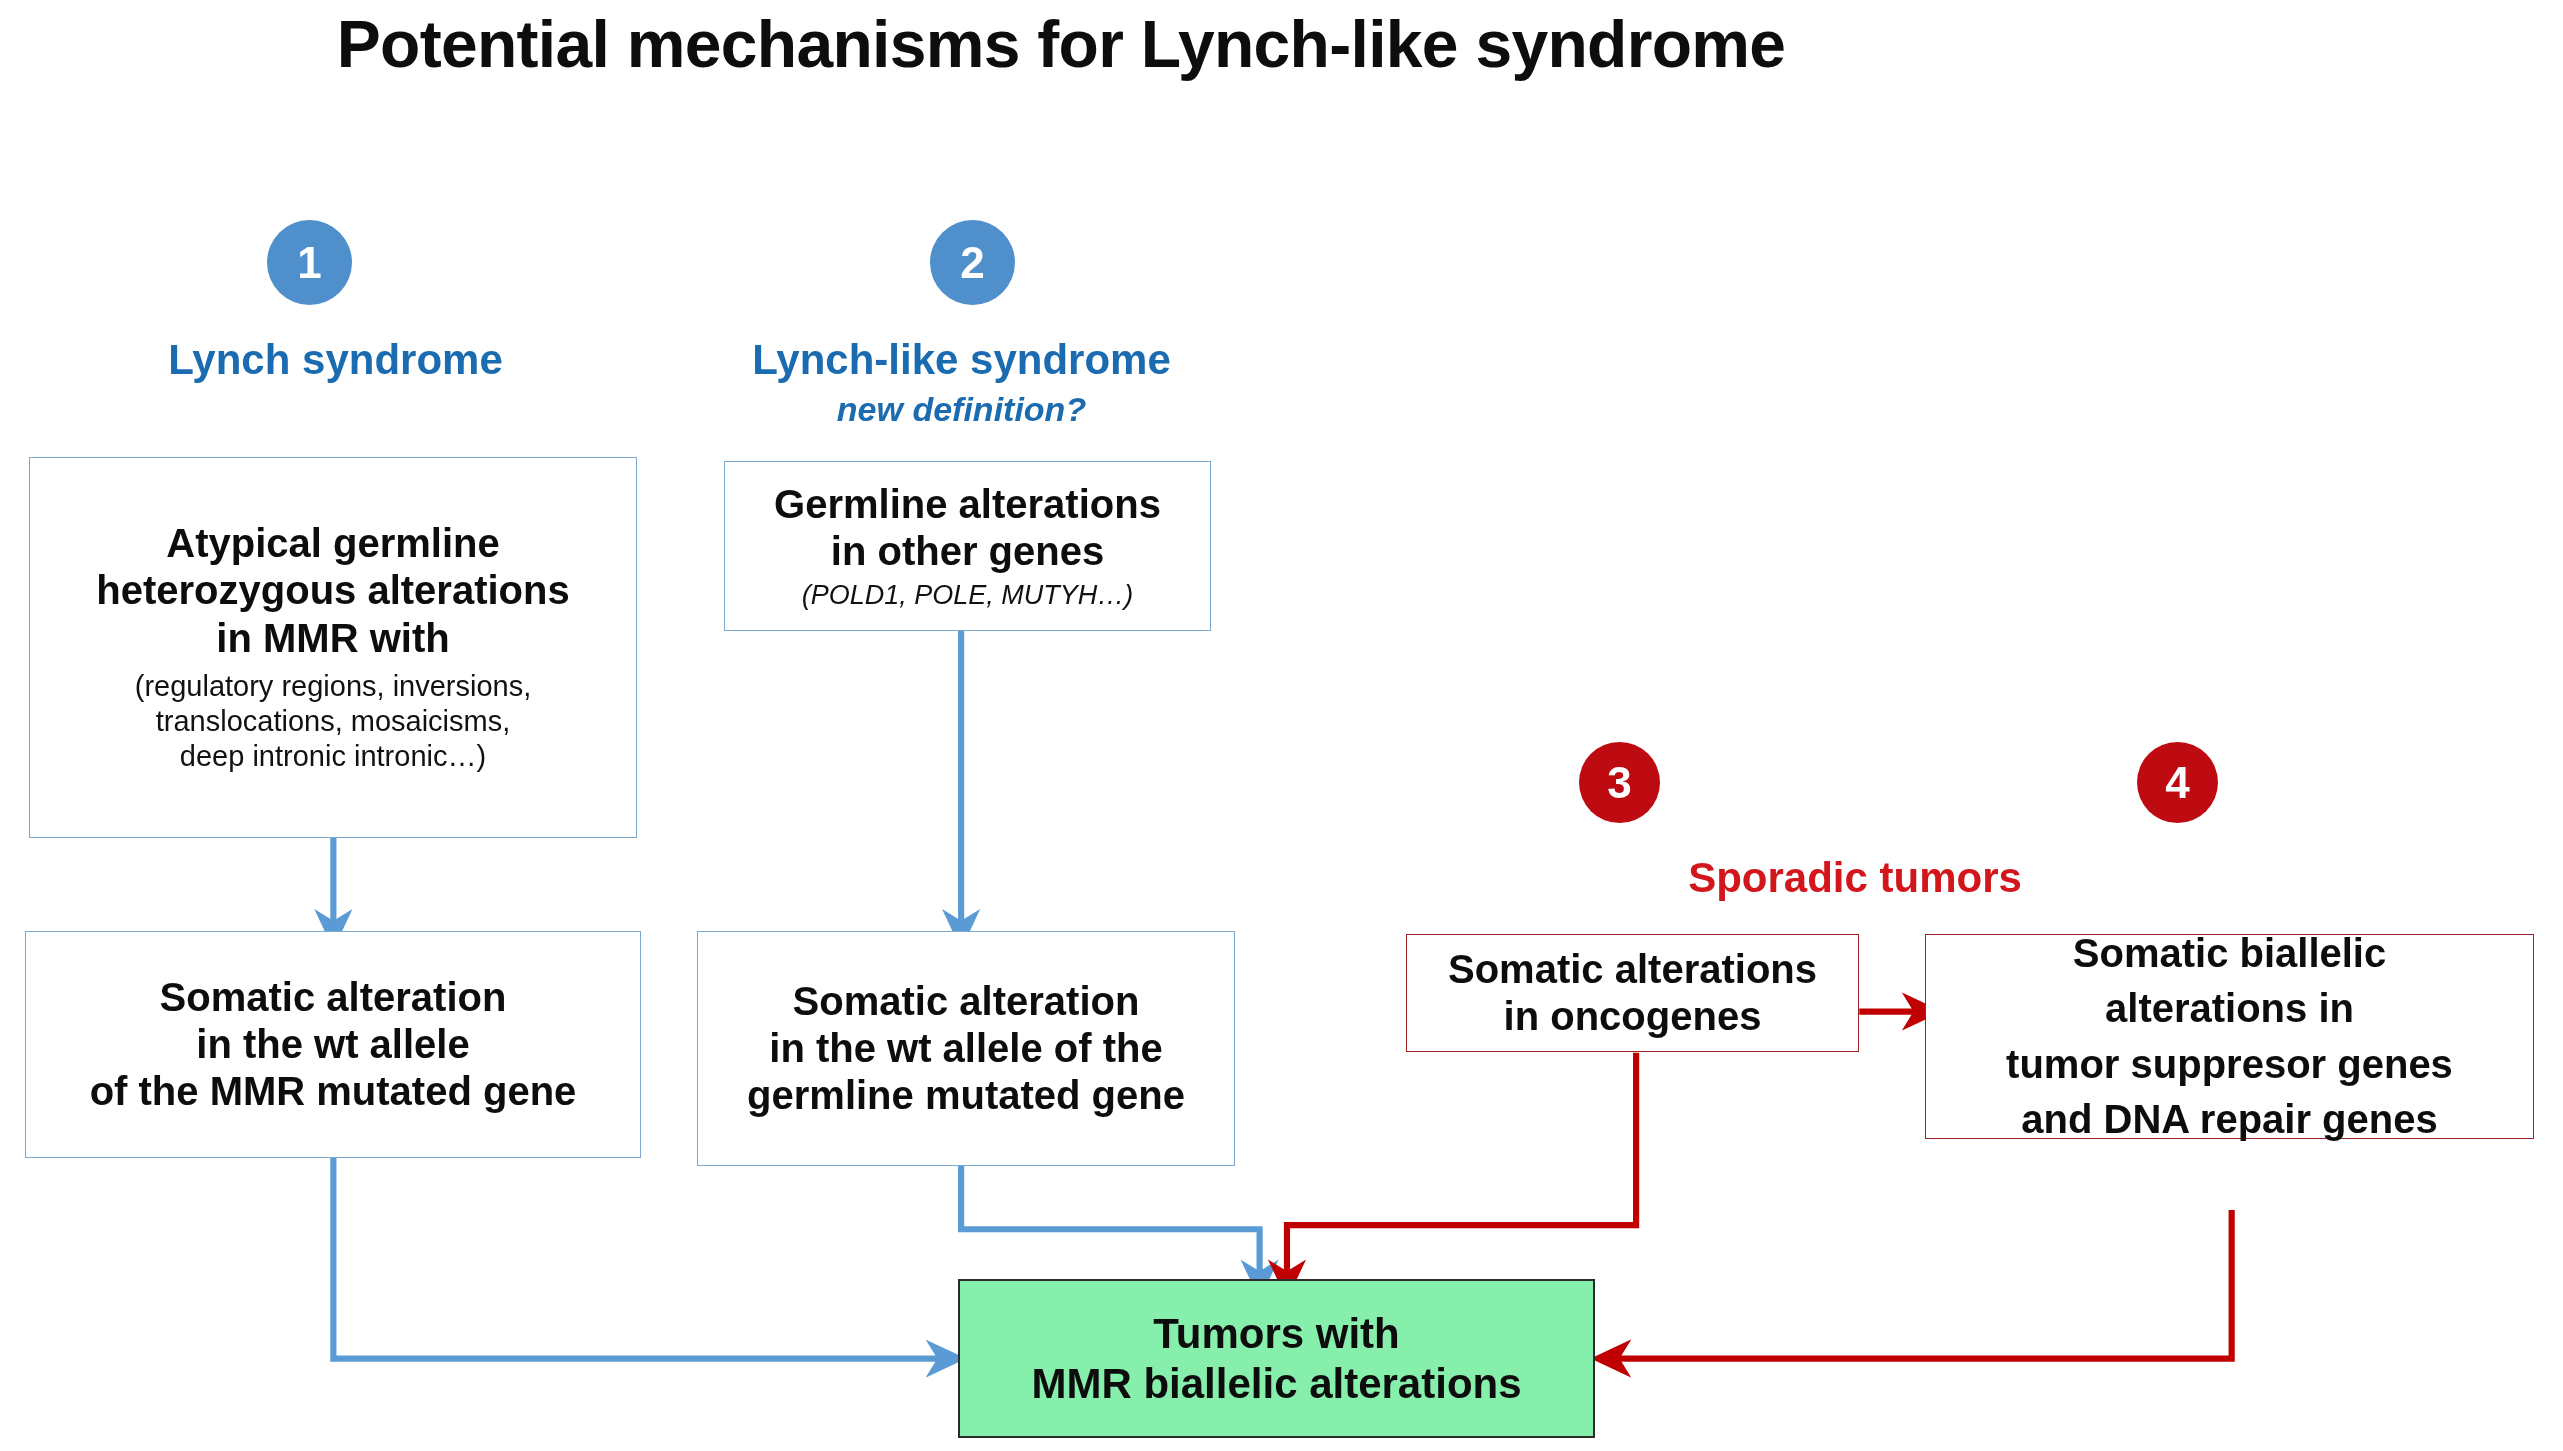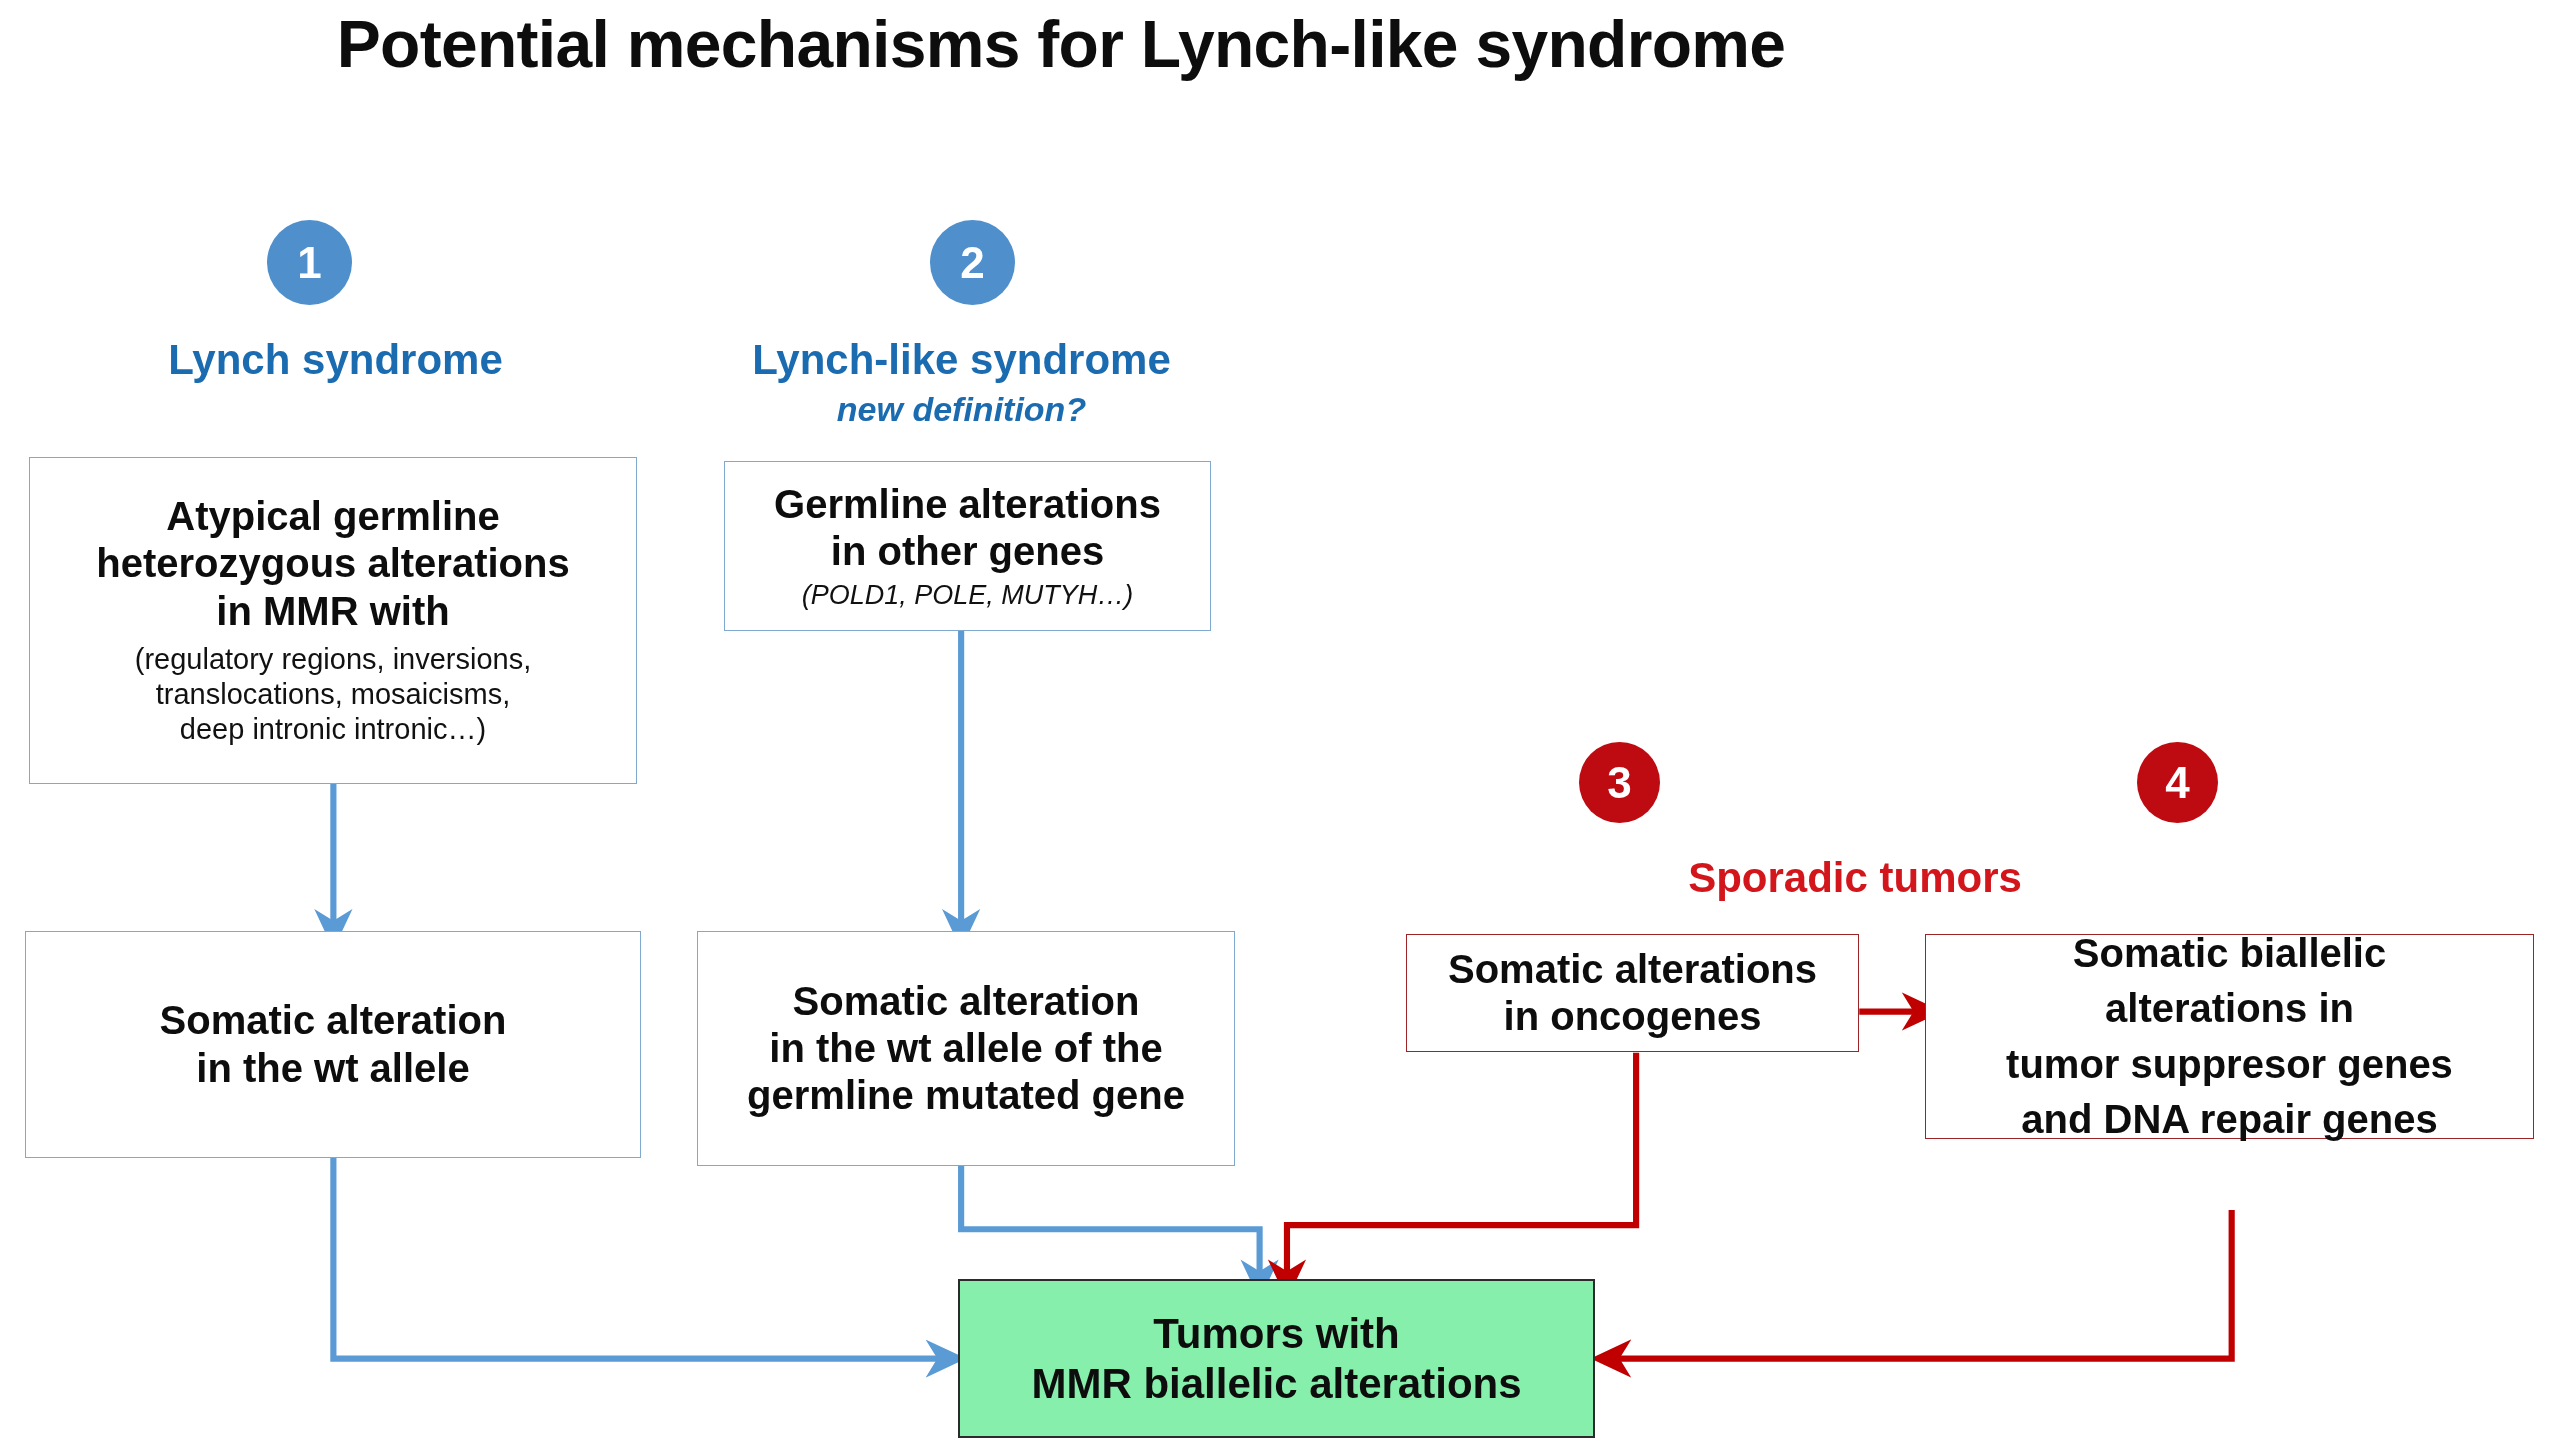--- a/index.html
+++ b/index.html
@@ -85,38 +85,39 @@
     <span>4</span>
   </div>
 
   <div class="hdr blue" style="left:41px;top:338px;width:589px;">Lynch syndrome</div>
 
   <div class="hdr blue" style="left:657px;top:338px;width:609px;">Lynch-like syndrome</div>
   <div class="subhdr" style="left:657px;top:392px;width:609px;">new definition?</div>
 
   <div class="hdr red" style="left:1492px;top:856px;width:726px;">Sporadic tumors</div>
 
-  <div class="box bluebox" style="left:29px;top:457px;width:608px;height:327px;padding:12.3px 15px;">
+  <div class="box bluebox" style="left:29px;top:457px;width:608px;height:381px;padding:12.3px 15px;">
     <div class="l-big">Atypical germline</div>
     <div class="l-big">heterozygous alterations</div>
     <div class="l-big">in MMR with</div>
     <div class="l-sm" style="margin-top:6.8px;">(regulatory regions, inversions,</div>
     <div class="l-sm">translocations, mosaicisms,</div>
     <div class="l-sm">deep intronic intronic…)</div>
   </div>
 
   <div class="box bluebox" style="left:724px;top:461px;width:487px;height:170px;padding:8.2px 13.7px;">
     <div class="l-big">Germline alterations</div>
     <div class="l-big">in other genes</div>
     <div class="l-it" style="margin-top:4.1px;">(POLD1, POLE, MUTYH…)</div>
   </div>
 
   <div class="box bluebox" style="left:25px;top:931px;width:616px;height:227px;padding:6.8px 12.3px;">
     <div class="l-big">Somatic alteration</div>
     <div class="l-big">in the wt allele</div>
+    <div class="l-big">of the MMR mutated gene</div>
   </div>
 
   <div class="box bluebox" style="left:697px;top:931px;width:538px;height:235px;padding:6.8px 12.3px;">
     <div class="l-big">Somatic alteration</div>
     <div class="l-big">in the wt allele of the</div>
     <div class="l-big">germline mutated gene</div>
   </div>
 
   <div class="box redbox" style="left:1406px;top:934px;width:453px;height:118px;padding:5.5px 12.3px;">
     <div class="l-big">Somatic alterations</div>

